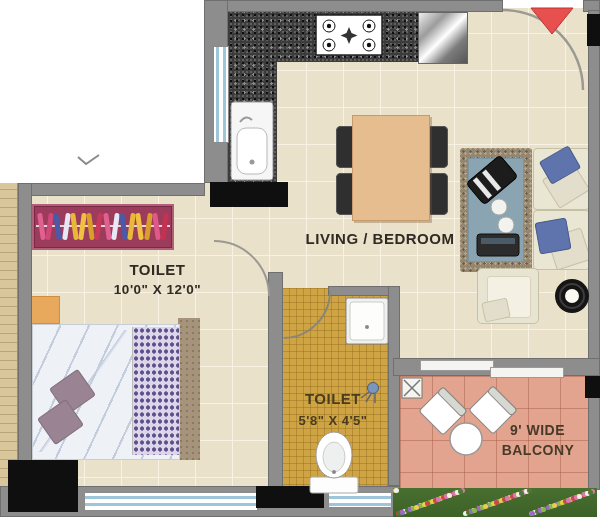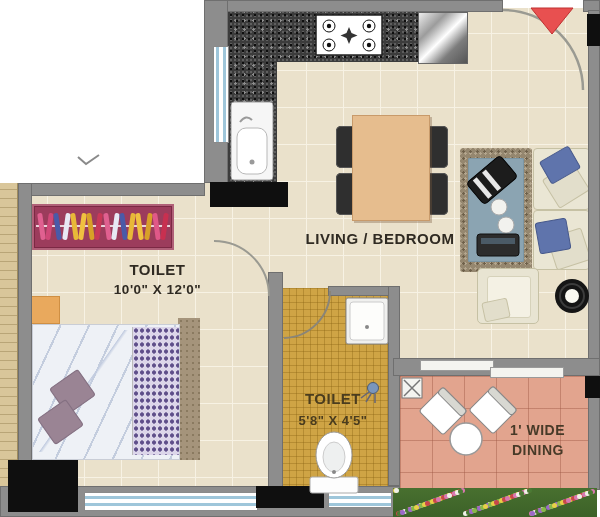--- a/index.html
+++ b/index.html
@@ -388,16 +388,16 @@
       <circle cx="572" cy="296" r="12" fill="none" stroke="#3c3c3c" stroke-width="2"></circle>
       <circle cx="572" cy="296" r="7" fill="#fbfaf2"></circle>
     </g>
   </svg>
 
   <div class="abs lbl" style="left:300px;top:231px;width:160px;font-size:15px;">LIVING / BEDROOM</div>
   <div class="abs lbl" style="left:85px;top:262px;width:145px;font-size:15px;">TOILET</div>
   <div class="abs lbl" style="left:85px;top:283px;width:145px;font-size:13.5px;">10'0" X 12'0"</div>
   <div class="abs lbl" style="left:283px;top:391px;width:100px;font-size:15px;color:#4a3c1e;">TOILET</div>
   <div class="abs lbl" style="left:278px;top:414px;width:110px;font-size:13px;color:#4a3c1e;">5'8" X 4'5"</div>
-  <div class="abs lbl" style="left:495px;top:423px;width:85px;font-size:14px;color:#473a28;">1' WIDE</div>
-  <div class="abs lbl" style="left:488px;top:443px;width:100px;font-size:14px;color:#473a28;">DINING</div>
+  <div class="abs lbl" style="left:495px;top:423px;width:85px;font-size:14px;color:#473a28;">9' WIDE</div>
+  <div class="abs lbl" style="left:488px;top:443px;width:100px;font-size:14px;color:#473a28;">BALCONY</div>
 
 </div>
 
 </body></html>

